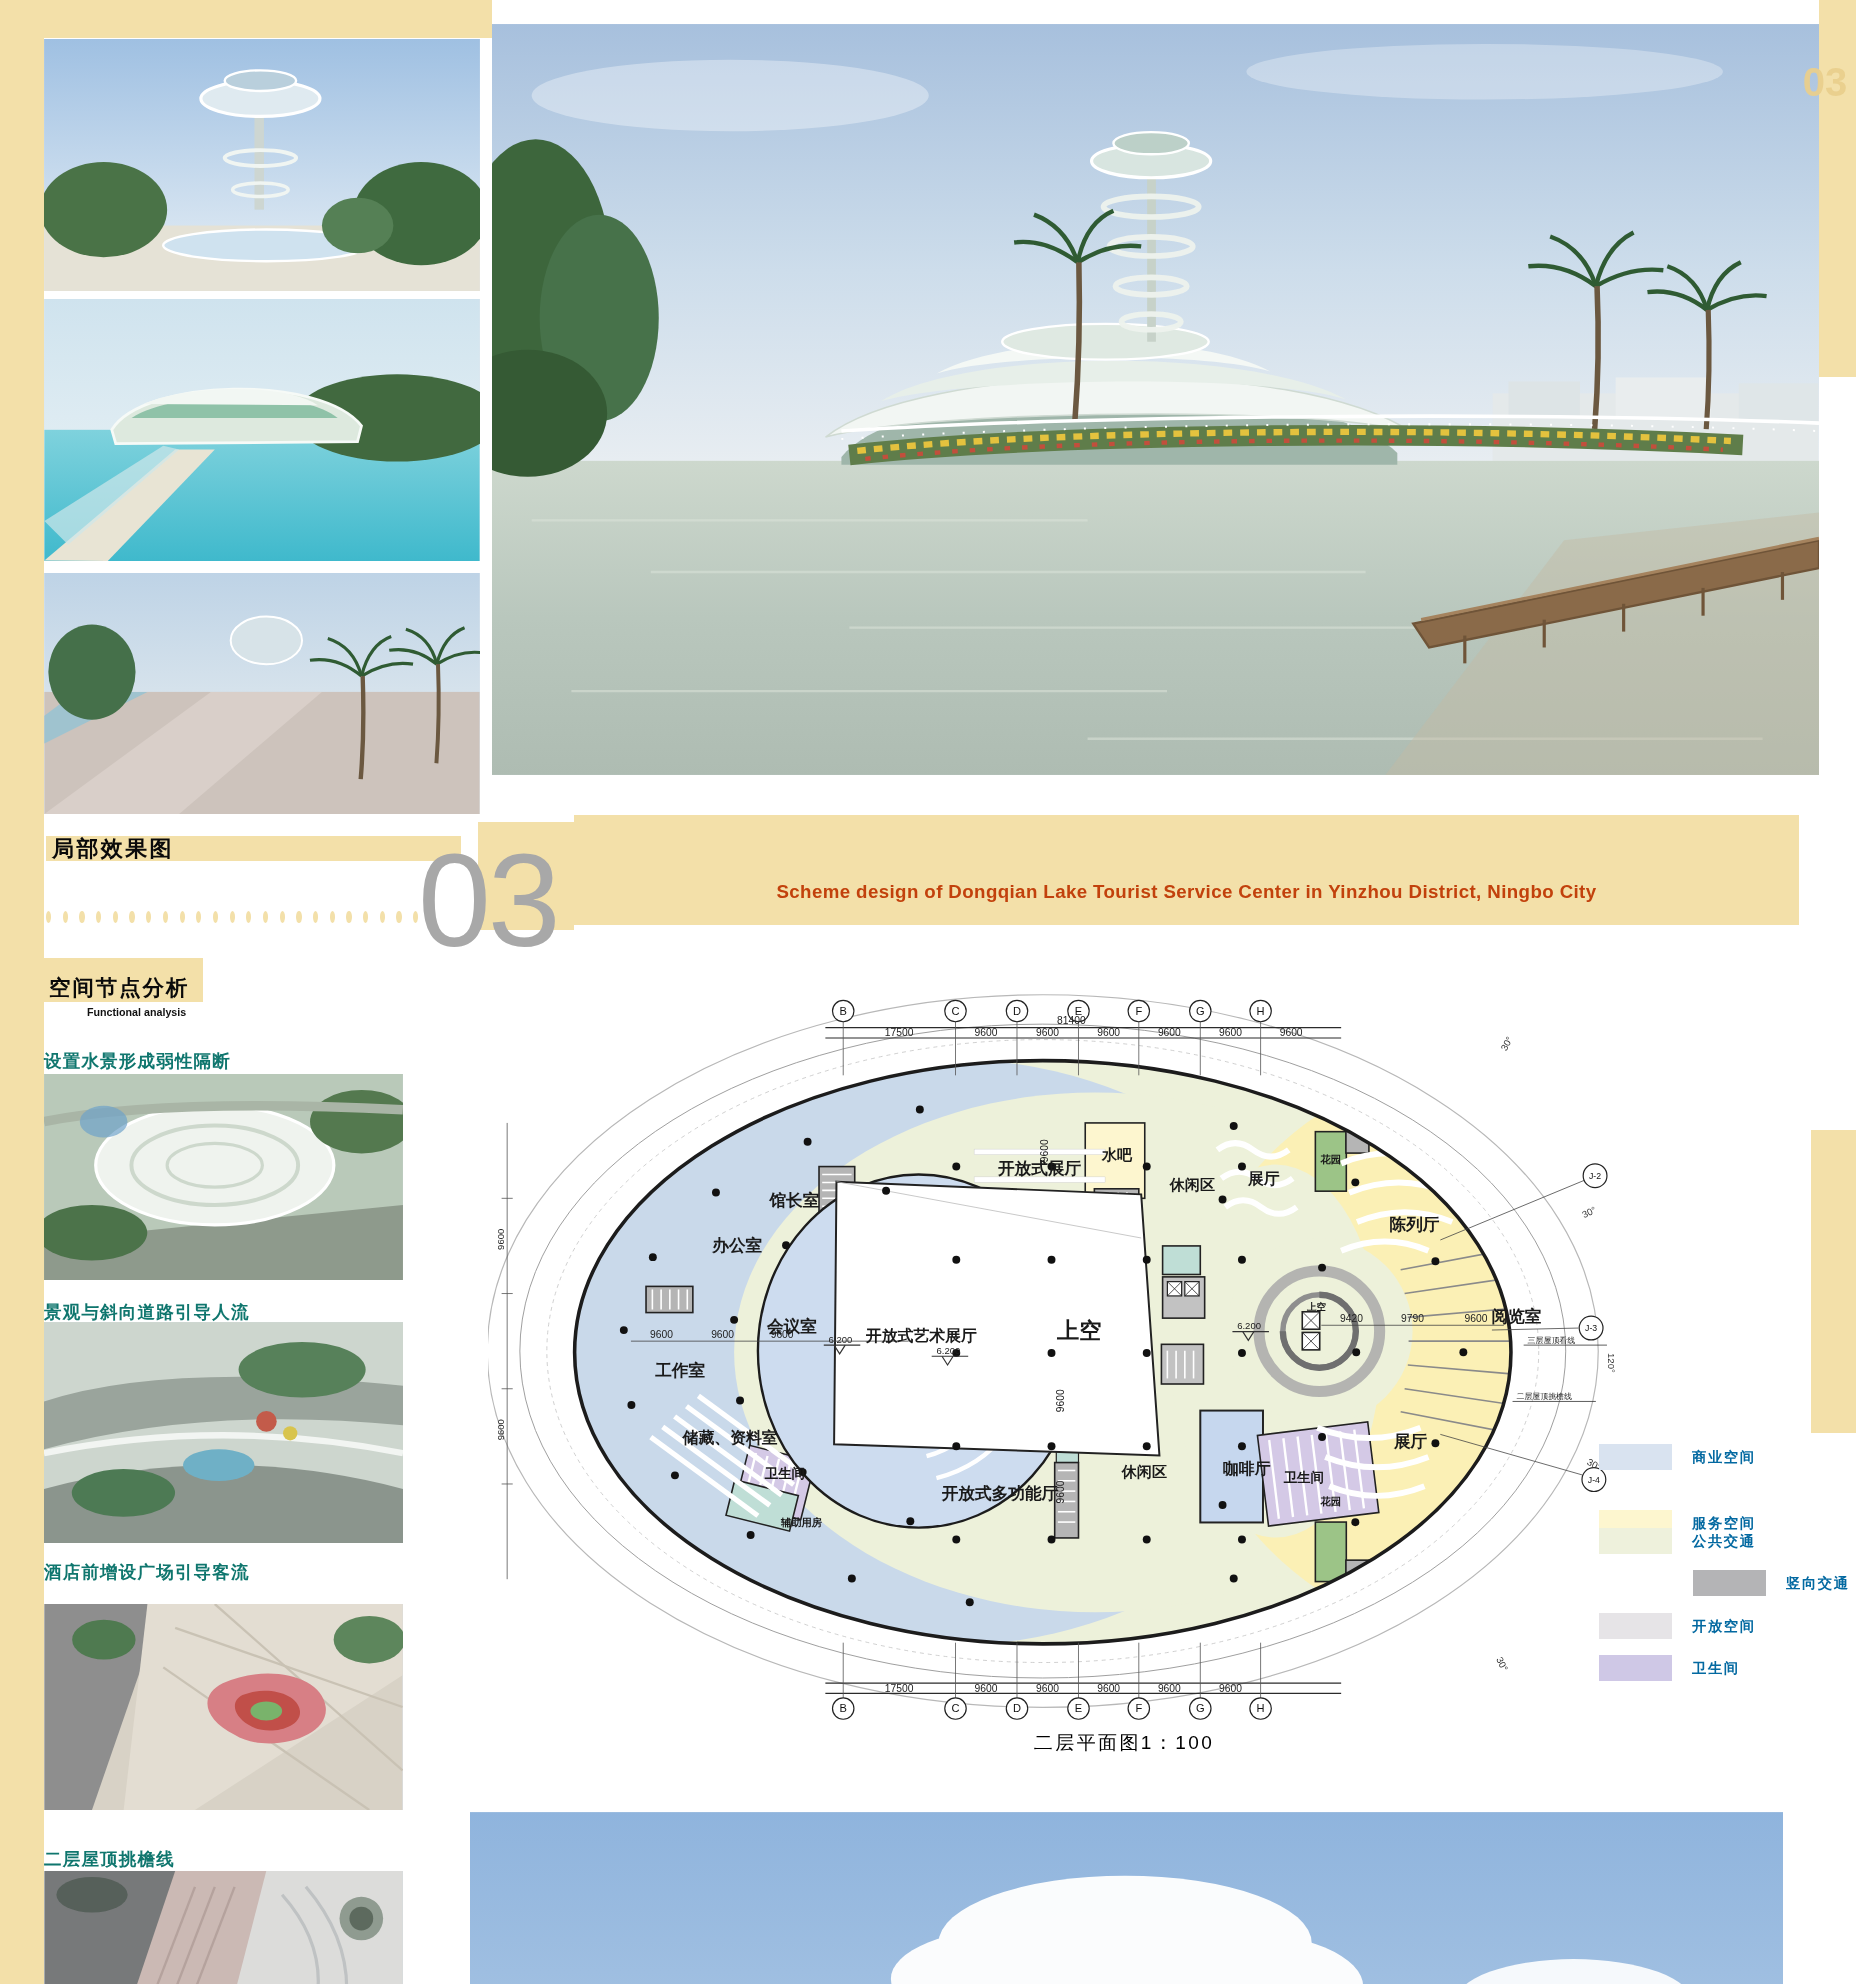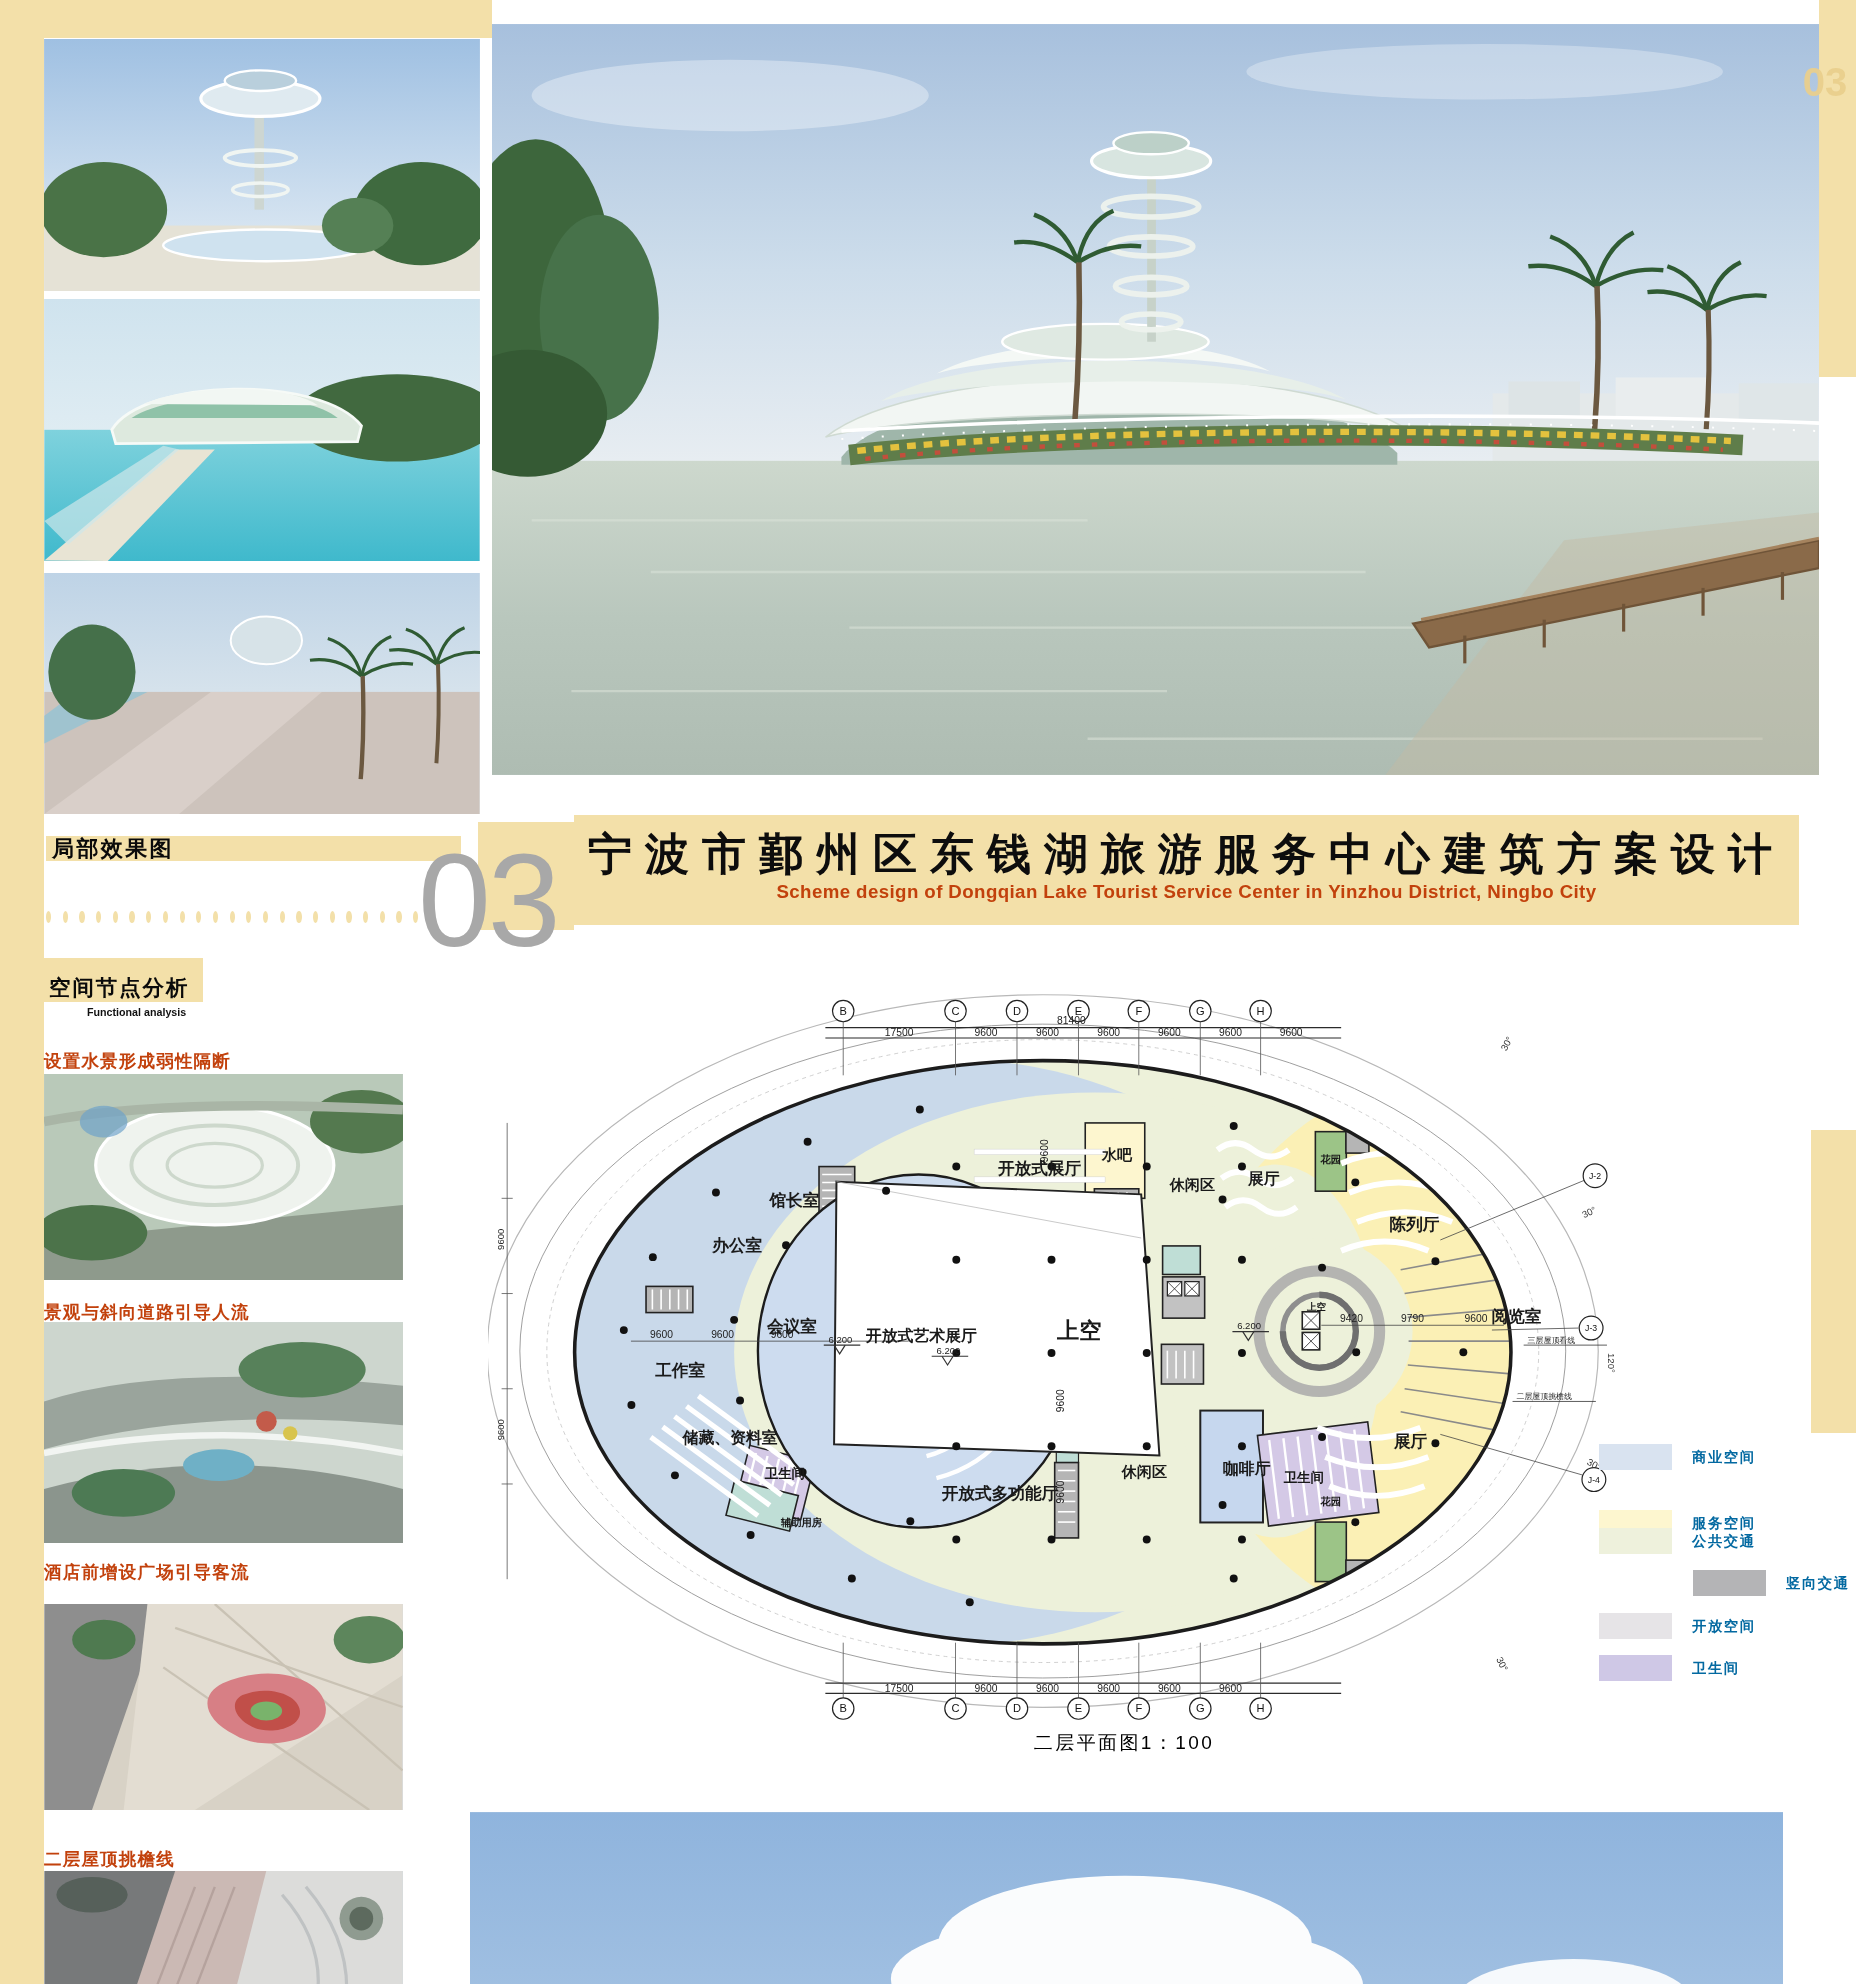--- a/index.html
+++ b/index.html
@@ -2,21 +2,21 @@
 <html style="font-size:6.4px"><head>
 <meta charset="utf-8">
 <style>
   html,body{margin:0;padding:0;background:#ffffff;}
   .page{position:relative;width:1857px;height:2629px;background:#ffffff;
         font-family:"Liberation Sans","DejaVu Sans",sans-serif;overflow:hidden;}
   .abs{position:absolute;}
   .tan{background:#f3e0a9;}
   .thumb{position:absolute;overflow:hidden;background:#dde6ee;}
   .thumb svg{display:block;}
-  .caption{font-size:17.5px;font-weight:700;color:#c2410c;letter-spacing:1.2px;white-space:nowrap;}
+  .caption{font-size:17.5px;font-weight:700;color:#0f766e;letter-spacing:1.2px;white-space:nowrap;}
   .band-label{font-size:22px;font-weight:700;color:#0a0a0a;letter-spacing:2.4px;}
   .title-cn{font-size:44px;font-weight:700;color:#0d0d0d;letter-spacing:13px;text-align:center;white-space:nowrap;}
   .title-en{font-size:18.7px;font-weight:700;color:#c2410c;text-align:center;letter-spacing:0.4px;white-space:nowrap;}
   .bignum{font-size:131px;font-weight:400;color:#a8a8a8;line-height:119px;letter-spacing:-3.2px;}
   .cornernum{font-size:40px;font-weight:700;color:rgba(233,207,140,0.95);}
   .dotrow{display:flex;}
   .dotrow span{display:inline-block;width:5.2px;height:12px;border-radius:50%;background:#f3e0a9;margin-right:11.5px;}
   .legend-row{position:absolute;display:flex;align-items:center;}
   .legend-swatch{width:73px;height:26px;margin-right:20px;flex:0 0 auto;}
   .legend-label{font-size:14.3px;font-weight:700;color:#0369a1;letter-spacing:1.6px;white-space:nowrap;}
@@ -314,21 +314,20 @@
           <path d="M600,60 Q760,240 640,460"></path>
           <path d="M660,40 Q830,240 720,480"></path>
         </g>
       <circle cx="800" cy="120" r="55" fill="#8f9b90"></circle>
         <circle cx="800" cy="120" r="30" fill="#5d6a5e"></circle>
       <ellipse cx="120" cy="60" rx="90" ry="45" fill="#56605a"></ellipse>
     </svg>
   </div>
 
   <div class="abs tan" style="left:574px;top:815px;width:1225px;height:110px;"></div>
-  <div class="abs title-cn" style="left:574px;top:825px;width:1225px;">宁波市鄞州区东钱湖旅游服务中心建筑方案设计</div>
   <div class="abs title-en" style="left:574px;top:881px;width:1225px;">Scheme design of Dongqian Lake Tourist Service Center in Yinzhou District, Ningbo City</div>
 
   <div class="abs cornernum" style="left:1793px;top:60px;width:64px;text-align:center;">03</div>
 
   <svg class="abs" viewBox="0 0 2850 1850" width="1131" height="734" style="left:488px;top:992px;">
     <defs>
       <clipPath id="bclip">
           <ellipse cx="1398" cy="908" rx="1180" ry="735"></ellipse>
         </clipPath>
     </defs>

